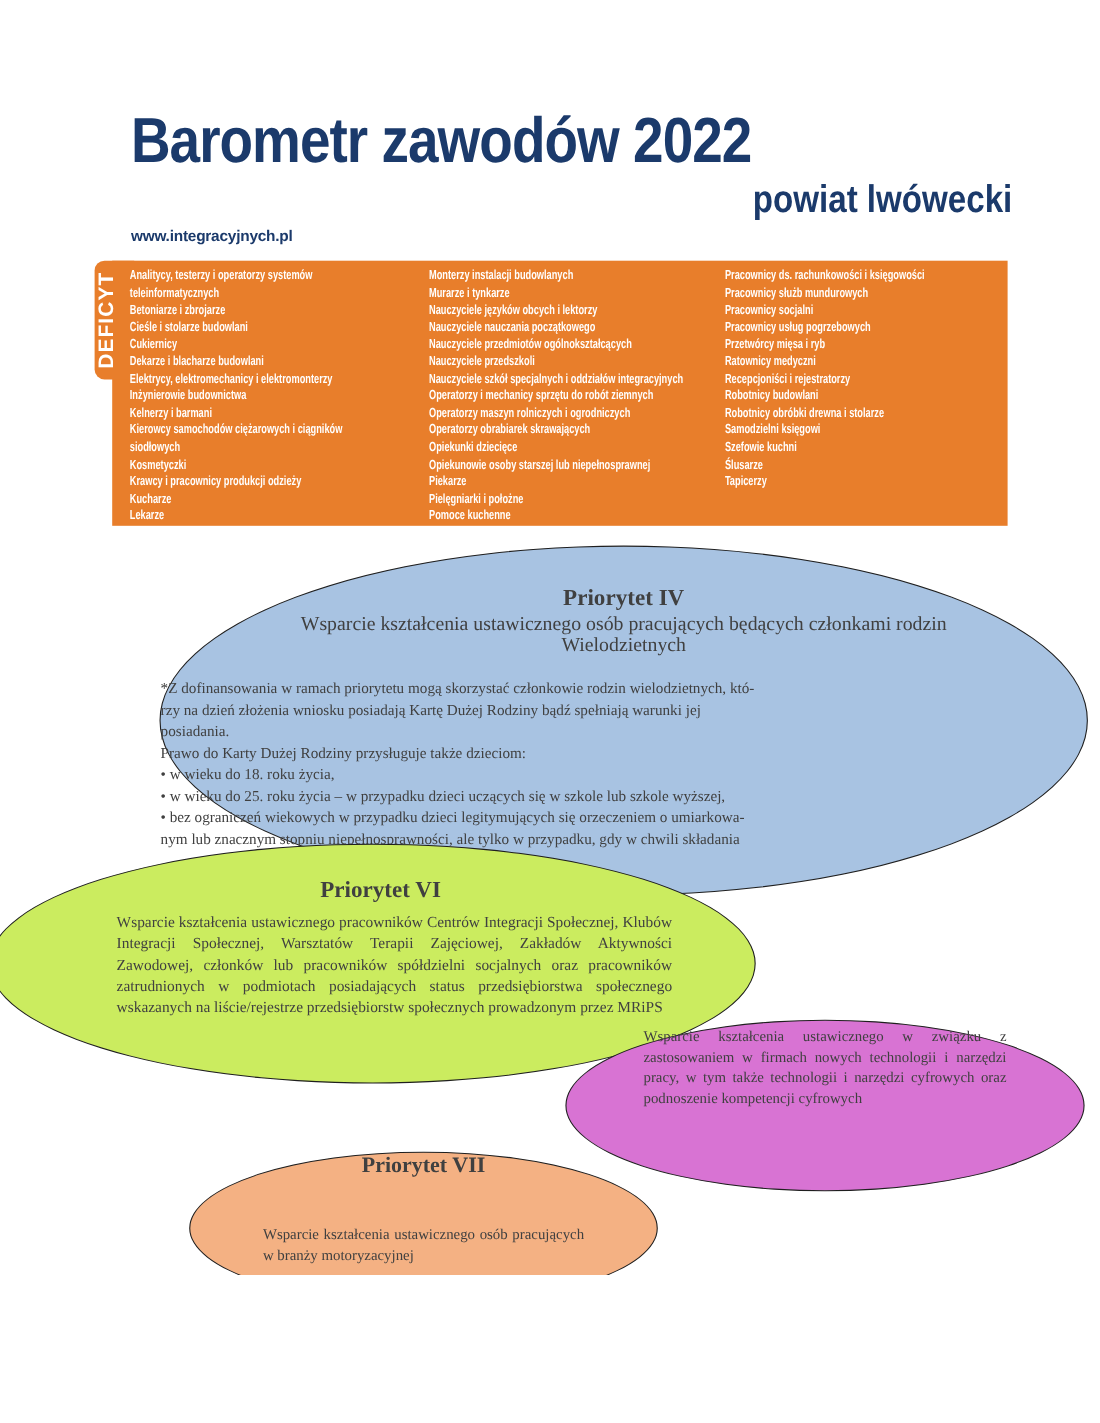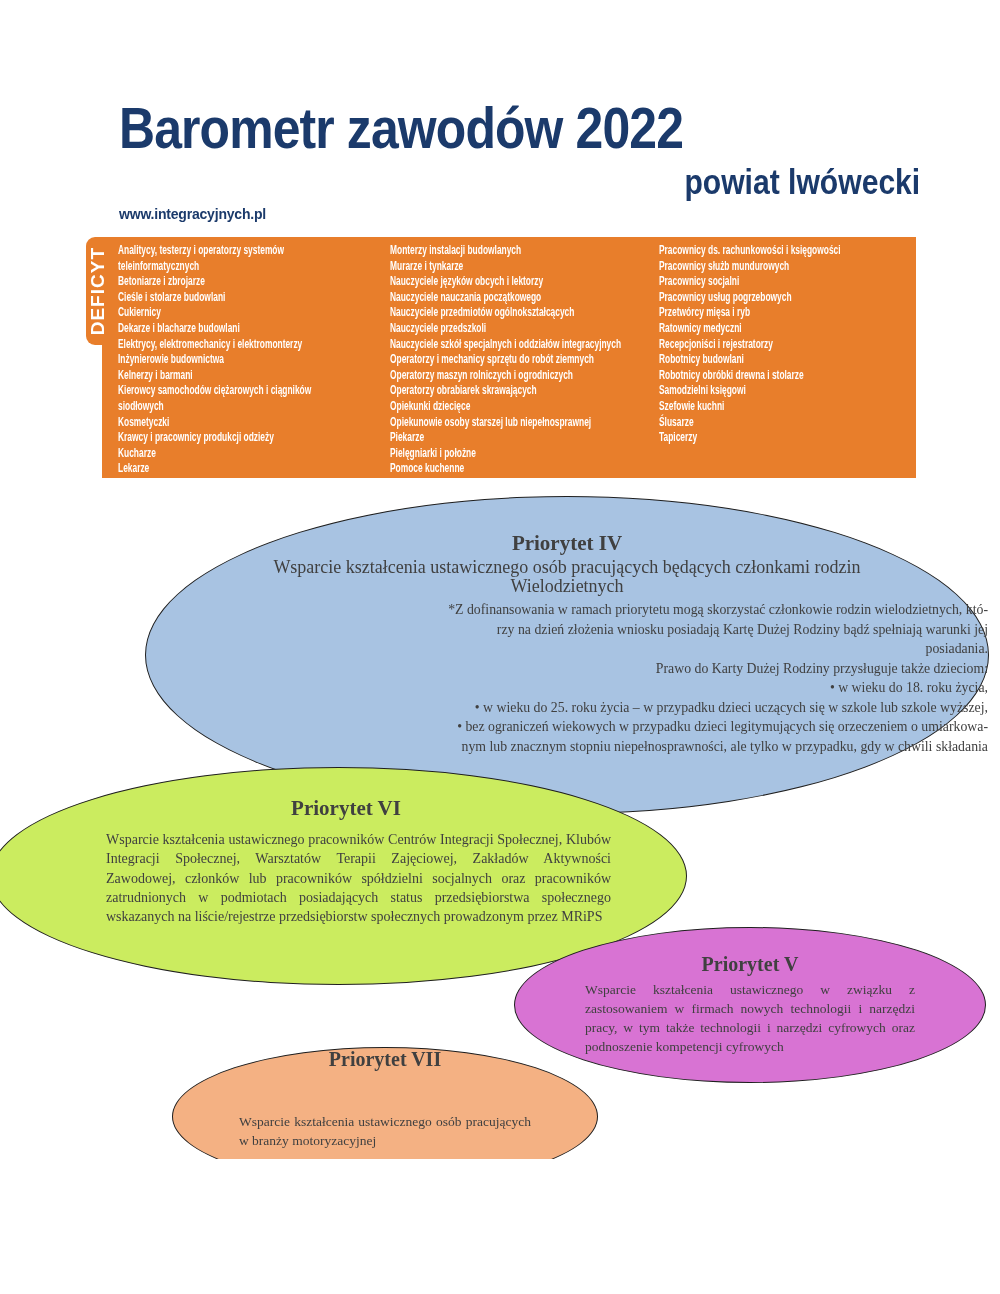--- a/index.html
+++ b/index.html
@@ -57,21 +57,21 @@
     border-radius:50%; color:#404040;
     font-family:Liberation Serif, serif; box-sizing:border-box;
   }
   .ellipse-iv  { left:145px; top:496px;  width:844px; height:318px; background:var(--priority-iv-fill);  z-index:1; }
   .ellipse-vi  { left:-10px; top:767px;  width:697px; height:218px; background:var(--priority-vi-fill);  z-index:2; }
   .ellipse-v   { left:514px; top:927px;  width:472px; height:156px; background:var(--priority-v-fill);   z-index:3; }
   .ellipse-vii { left:172px; top:1047px; width:426px; height:139px; background:var(--priority-vii-fill); z-index:4; }
 
   .iv-title { margin-top:34px; text-align:center; font-size:21px; font-weight:bold; }
   .iv-subtitle { margin-top:2px; text-align:center; font-size:18px; line-height:19px; white-space:pre-line; }
-  .iv-body { margin-top:4px; text-align:right; font-size:13.8px; line-height:19.5px; white-space:pre-line; }
+  .iv-body { margin-top:20px; text-align:left; font-size:13.8px; line-height:19.5px; white-space:pre-line; }
 
   .vi-title { position:absolute; left:105px; top:28px; width:500px; text-align:center; font-size:21px; font-weight:bold; }
   .vi-body  { position:absolute; left:115px; top:62px; width:505px; text-align:justify; font-size:14px; line-height:19.3px; }
 
   .v-title { margin-top:25px; text-align:center; font-size:20px; font-weight:bold; }
   .v-body  { margin:4px auto 0; width:330px; text-align:justify; font-size:13.5px; line-height:19px; }
 
   .vii-title { text-align:center; font-size:20px; font-weight:bold; }
   .vii-body  { margin:41px auto 0; width:292px; text-align:justify; font-size:13.5px; line-height:19px; }
 
@@ -156,21 +156,20 @@
 • bez ograniczeń wiekowych w przypadku dzieci legitymujących się orzeczeniem o umiarkowa-
 nym lub znacznym stopniu niepełnosprawności, ale tylko w przypadku, gdy w chwili składania</div>
   </div>
 
   <div class="ellipse ellipse-vi">
     <div class="vi-title">Priorytet VI</div>
     <div class="vi-body">Wsparcie kształcenia ustawicznego pracowników Centrów Integracji Społecznej, Klubów Integracji Społecznej, Warsztatów Terapii Zajęciowej, Zakładów Aktywności Zawodowej, członków lub pracowników spółdzielni socjalnych oraz pracowników zatrudnionych w podmiotach posiadających status przedsiębiorstwa społecznego wskazanych na liście/rejestrze przedsiębiorstw społecznych prowadzonym przez MRiPS</div>
   </div>
 
   <div class="ellipse ellipse-v">
-    <div class="v-title">Priorytet V</div>
     <div class="v-body">Wsparcie kształcenia ustawicznego w związku z zastosowaniem w firmach nowych technologii i narzędzi pracy, w tym także technologii i narzędzi cyfrowych oraz podnoszenie kompetencji cyfrowych</div>
   </div>
 
   <div class="ellipse ellipse-vii">
     <div class="vii-title">Priorytet VII</div>
     <div class="vii-body">Wsparcie kształcenia ustawicznego osób pracujących w branży motoryzacyjnej</div>
   </div>
 
   <div class="page-number">3</div>
 

